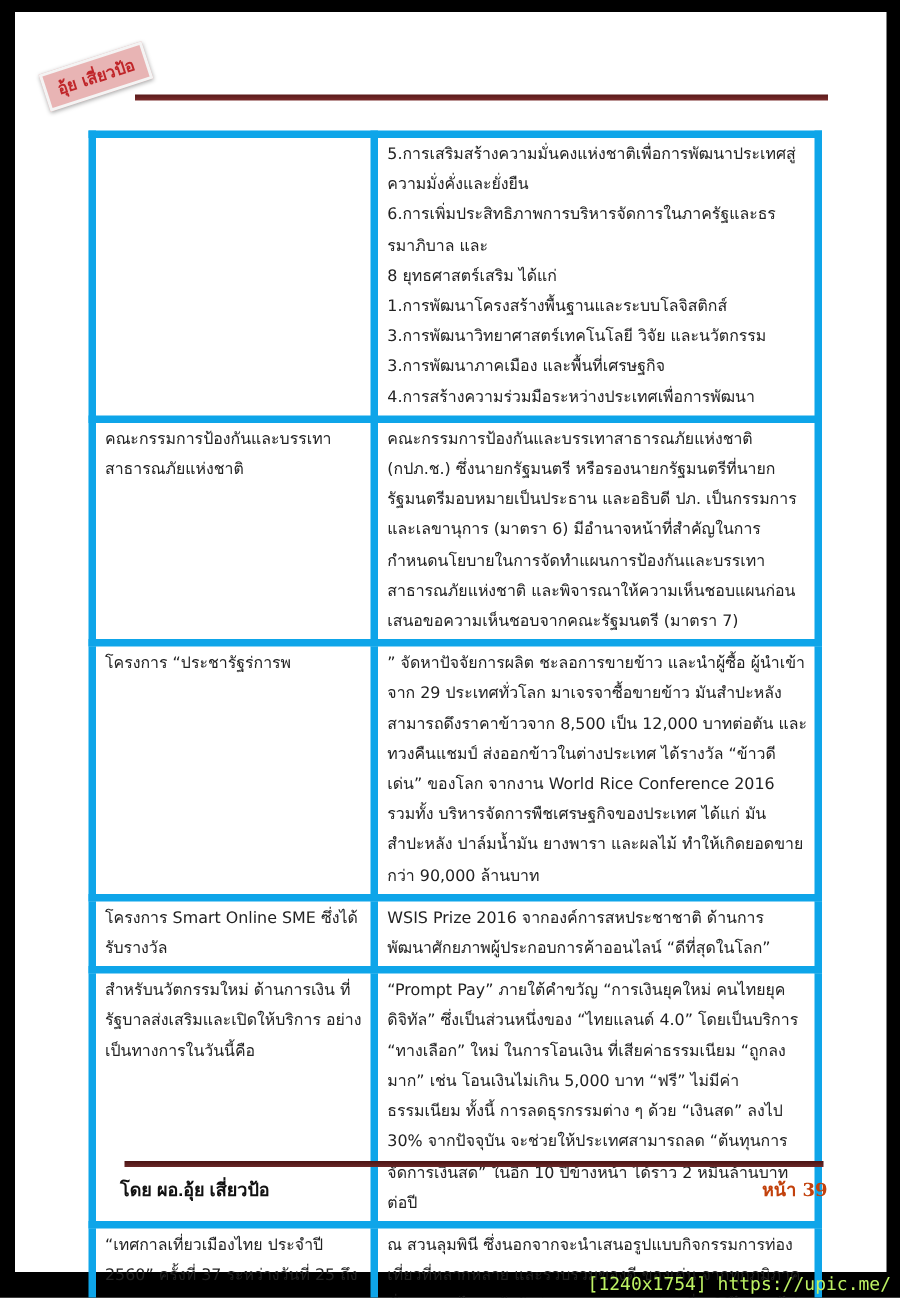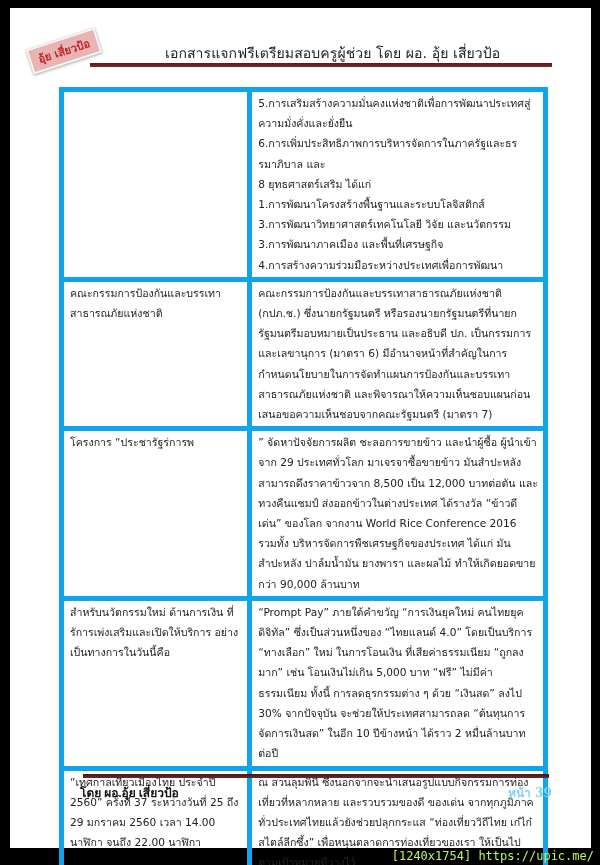--- a/index.html
+++ b/index.html
@@ -36,37 +36,36 @@
     }
     td.col1 { width: 190px; }
     td.col2 { width: 299px; }
     .bold { font-weight: normal; }
     .footer-rule {
       position: absolute; left: 83px; top: 774px; width: 466px; height: 4px;
       background: linear-gradient(#4a1414, #6a2828);
     }
     .footer-left {
       position: absolute; left: 80px; top: 783px; font-size: 12px; font-weight: bold;
-      font-family: Liberation Serif, serif; color: #111;
+      font-family: Liberation Sans, sans-serif; color: #111;
     }
     .footer-right {
       position: absolute; left: 508px; top: 783px; font-size: 12px; font-weight: bold;
-      font-family: "DejaVu Serif", serif; color: #7dd3fc;
+      font-family: "DejaVu Serif", serif; color: #c2410c;
     }
     .watermark {
       position: absolute; right: 6px; bottom: 2px; color: #bef264; font-size: 12px;
       font-family: "DejaVu Sans Mono", monospace;
     }
   </style>
 </head>
 <body>
 
 <div class="page">
   <div class="stamp">อุ้ย เสี่ยวป้อ</div>
-  <div class="header-title">เอกสารแจกฟรีเตรียมสอบครูผู้ช่วย   โดย ผอ. อุ้ย เสี่ยวป้อ</div>
   <div class="header-rule"></div>
 </div>
 
 <table class="content">
   <tbody>
       <tr>
     <td class="col1"></td>
     <td class="col2">
       <div>5.การเสริมสร้างความมั่นคงแห่งชาติเพื่อการพัฒนาประเทศสู่ความมั่งคั่งและยั่งยืน</div>
       <div><span>6.การเพิ่มประสิทธิภาพการบริหารจัดการในภาครัฐและธรรมาภิบาล</span> <span class="bold">และ</span></div>
@@ -79,21 +78,25 @@
   </tr>
   <tr>
     <td class="col1">คณะกรรมการป้องกันและบรรเทาสาธารณภัยแห่งชาติ</td>
     <td class="col2">คณะกรรมการป้องกันและบรรเทาสาธารณภัยแห่งชาติ (กปภ.ช.) ซึ่งนายกรัฐมนตรี หรือรองนายกรัฐมนตรีที่นายกรัฐมนตรีมอบหมายเป็นประธาน  และอธิบดี ปภ. เป็นกรรมการและเลขานุการ (มาตรา 6) มีอำนาจหน้าที่สำคัญในการกำหนดนโยบายในการจัดทำแผนการป้องกันและบรรเทาสาธารณภัยแห่งชาติ และพิจารณาให้ความเห็นชอบแผนก่อนเสนอขอความเห็นชอบจากคณะรัฐมนตรี (มาตรา 7)</td>
   </tr>
   <tr>
     <td class="col1">โครงการ “ประชารัฐร่การพ</td>
     <td class="col2">” จัดหาปัจจัยการผลิต ชะลอการขายข้าว และนำผู้ซื้อ ผู้นำเข้าจาก 29 ประเทศทั่วโลก มาเจรจาซื้อขายข้าว มันสำปะหลัง สามารถดึงราคาข้าวจาก 8,500 เป็น 12,000 บาทต่อตัน และทวงคืนแชมป์ ส่งออกข้าวในต่างประเทศ ได้รางวัล “ข้าวดีเด่น” ของโลก จากงาน World Rice Conference 2016 รวมทั้ง บริหารจัดการพืชเศรษฐกิจของประเทศ ได้แก่ มันสำปะหลัง ปาล์มน้ำมัน ยางพารา และผลไม้ ทำให้เกิดยอดขาย กว่า 90,000 ล้านบาท</td>
   </tr>
   <tr>
-    <td class="col1">สำหรับนวัตกรรมใหม่ ด้านการเงิน ที่รัการเพ่งเสริมและเปิดให้บริการ อย่างเป็นทางการในวันนี้คือ</td>
+    <td class="col1">โครงการ Smart Online SME ซึ่งได้รับรางวัล</td>
+    <td class="col2">WSIS Prize 2016 จากองค์การสหประชาชาติ ด้านการพัฒนาศักยภาพผู้ประกอบการค้าออนไลน์ “ดีที่สุดในโลก”</td>
+  </tr>
+  <tr>
+    <td class="col1">สำหรับนวัตกรรมใหม่ ด้านการเงิน ที่รัฐบาลส่งเสริมและเปิดให้บริการ อย่างเป็นทางการในวันนี้คือ</td>
     <td class="col2">“Prompt Pay” ภายใต้คำขวัญ “การเงินยุคใหม่ คนไทยยุคดิจิทัล” ซึ่งเป็นส่วนหนึ่งของ “ไทยแลนด์ 4.0” โดยเป็นบริการ “ทางเลือก” ใหม่ ในการโอนเงิน ที่เสียค่าธรรมเนียม “ถูกลงมาก” เช่น โอนเงินไม่เกิน 5,000 บาท “ฟรี” ไม่มีค่าธรรมเนียม ทั้งนี้ การลดธุรกรรมต่าง ๆ ด้วย “เงินสด” ลงไป 30% จากปัจจุบัน จะช่วยให้ประเทศสามารถลด “ต้นทุนการจัดการเงินสด” ในอีก 10 ปีข้างหน้า ได้ราว 2 หมื่นล้านบาท ต่อปี</td>
   </tr>
   <tr>
     <td class="col1"> “เทศกาลเที่ยวเมืองไทย ประจำปี 2560” ครั้งที่ 37 ระหว่างวันที่ 25 ถึง 29 มกราคม 2560 เวลา 14.00 นาฬิกา จนถึง 22.00 นาฬิกา</td>
     <td class="col2">ณ สวนลุมพินี ซึ่งนอกจากจะนำเสนอรูปแบบกิจกรรมการท่องเที่ยวที่หลากหลาย และรวบรวมของดี ของเด่น จากทุกภูมิภาคทั่วประเทศไทยแล้วยังช่วยปลุกกระแส “ท่องเที่ยววิถีไทย เก๋ไก๋ สไตล์ลีกซึ้ง” เพื่อหนุนตลาดการท่องเที่ยวของเรา ให้เป็นไปตามเป้าหมายที่วางไว้</td>
   </tr>
 </tbody>
   </table>
 
 <div class="footer-rule"></div>

